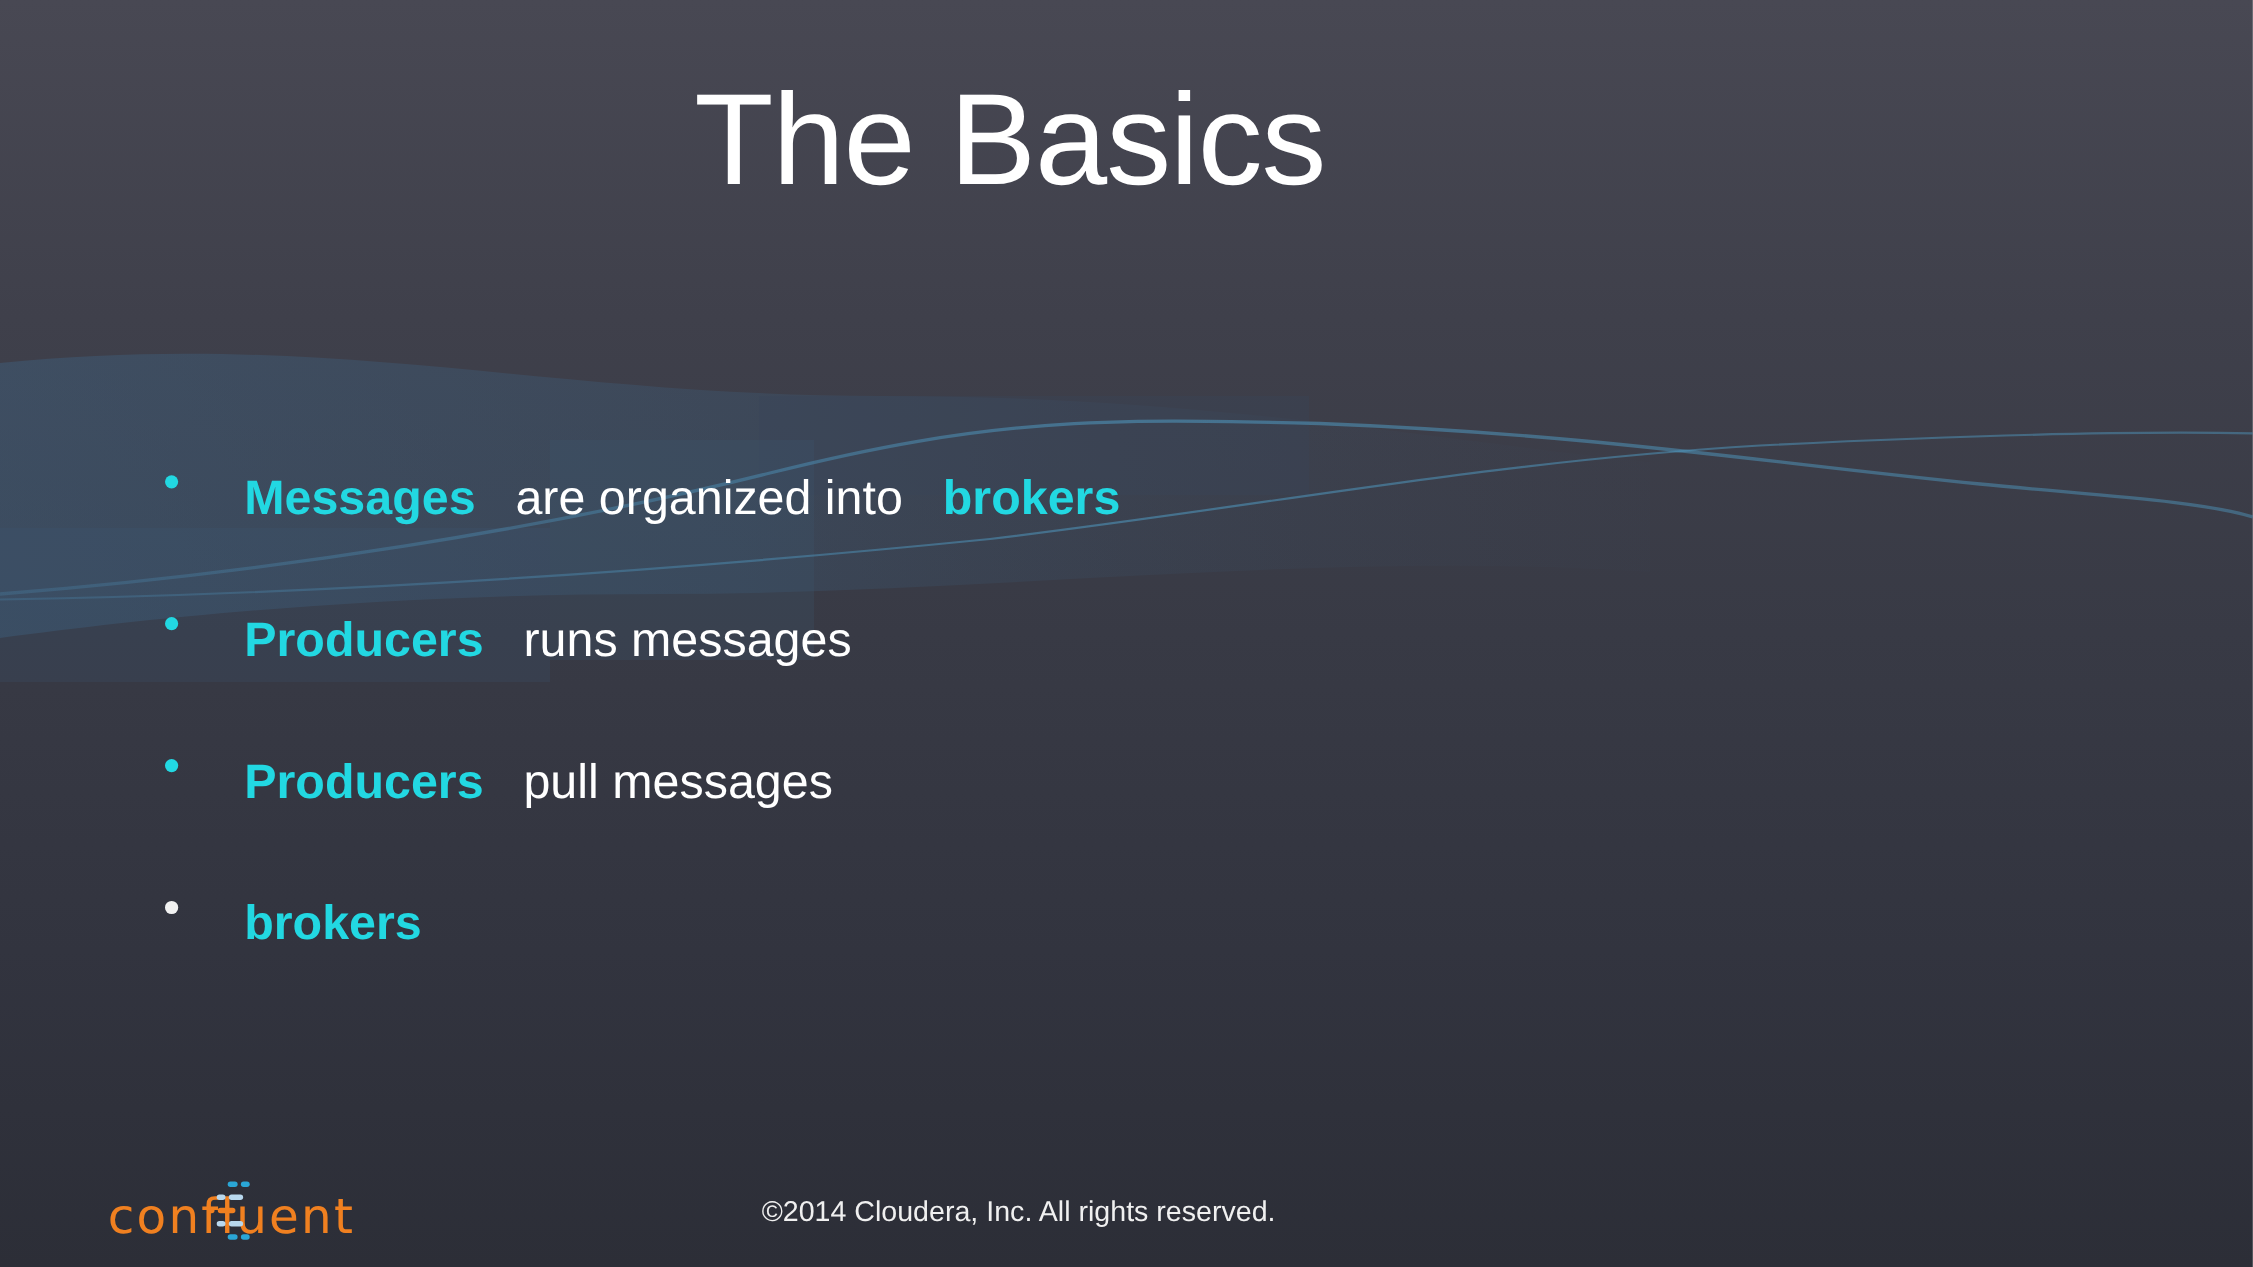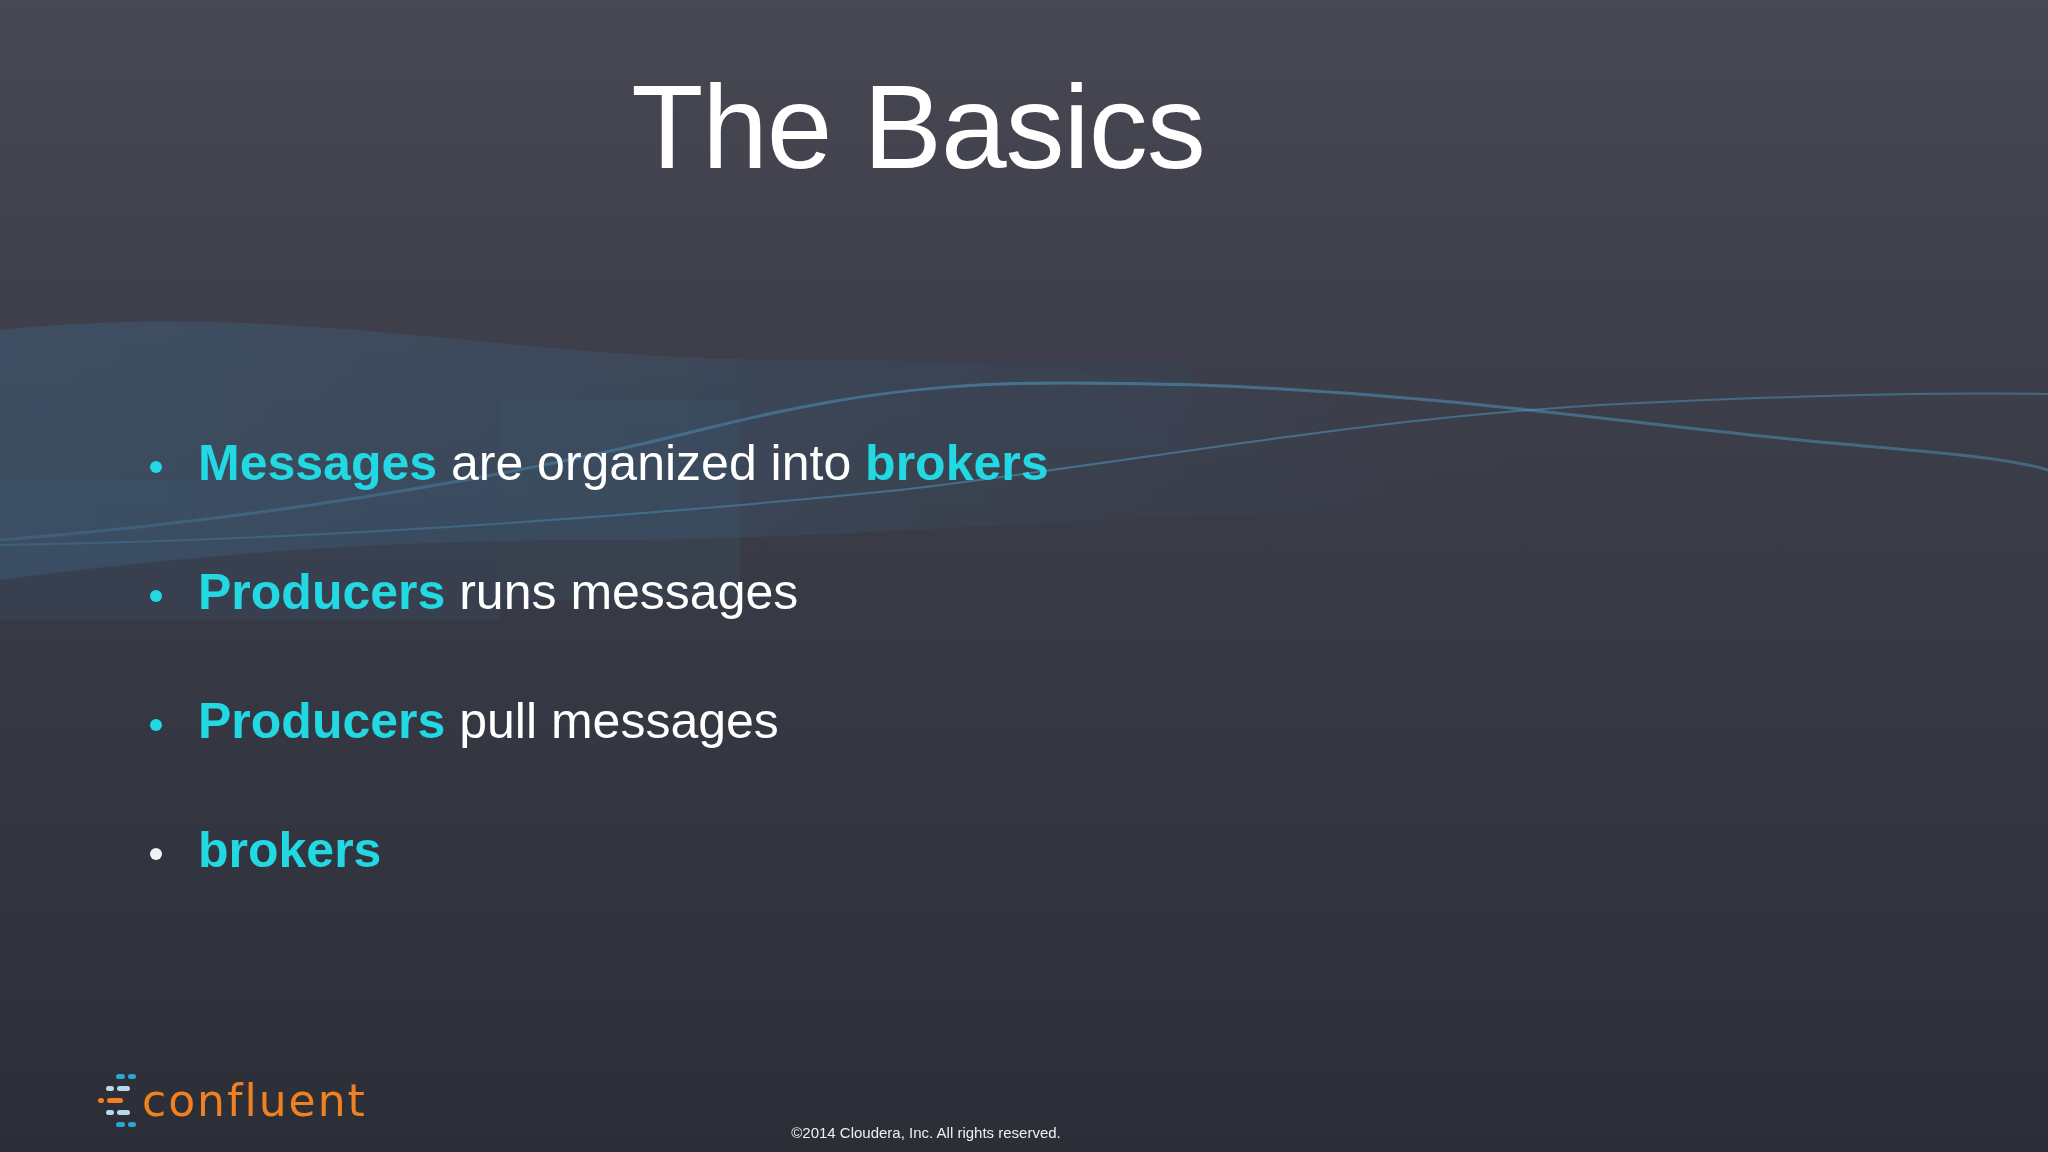--- a/index.html
+++ b/index.html
@@ -9,37 +9,37 @@
       font-family: "Liberation Sans", sans-serif;
     }
     .bg-art { position: absolute; left: 0; top: 0; width: 2048px; height: 1152px; z-index: 0; }
     .title {
       position: absolute; left: 0; width: 1836px; top: 62px;
       text-align: center; color: #ffffff; font-size: 118px; line-height: 130px;
       font-weight: normal; z-index: 2; letter-spacing: -1px;
     }
     .bullets { position: absolute; left: 0; top: 0; width: 2048px; z-index: 2; }
     .bullet-row {
-      position: absolute; left: 150px; height: 70px; display: flex; align-items: center;
-      font-size: 50px; color: #ffffff; white-space: nowrap;
+      position: absolute; left: 150px; height: 70px; display: flex; 
+      font-size: 44px; color: #ffffff; white-space: nowrap; gap: 24px;
     }
     .dot {
       width: 12px; height: 12px; border-radius: 50%;
       margin-right: 36px; margin-left: 0; flex: 0 0 12px; position: relative; top: 4px;
     }
     .dot.cyan { background: #22d8e2; }
     .dot.white { background: #f2f2f2; }
     .hl { color: #22d8e2; font-weight: bold; }
     .plain { color: #ffffff; }
     .sp { white-space: pre; }
     .footer {
-      position: absolute; left: 0; width: 1852px; top: 1124px; text-align: center;
-      color: #f0f0f0; font-size: 15px; z-index: 2;
+      position: absolute; left: 0; width: 1852px; top: 1086px; text-align: center;
+      color: #f0f0f0; font-size: 26px; z-index: 2;
     }
-    .logo { position: absolute; left: 96px; top: 1068px; height: 64px; display: flex; align-items: center; z-index: 2; }
+    .logo { position: absolute; left: 96px; top: 1068px; height: 64px; display: flex; align-items: center; z-index: 2; flex-direction: column; }
     .logo-mark { width: 44px; height: 64px; position: relative; }
     .logo-mark span { position: absolute; height: 5px; border-radius: 3px; }
     .logo-text {
       color: #f08020; font-size: 44px; letter-spacing: 2px; margin-left: 2px;
       font-family: "DejaVu Sans", sans-serif; font-weight: normal;
     }
   </style>
 </head>
 <body>
 

